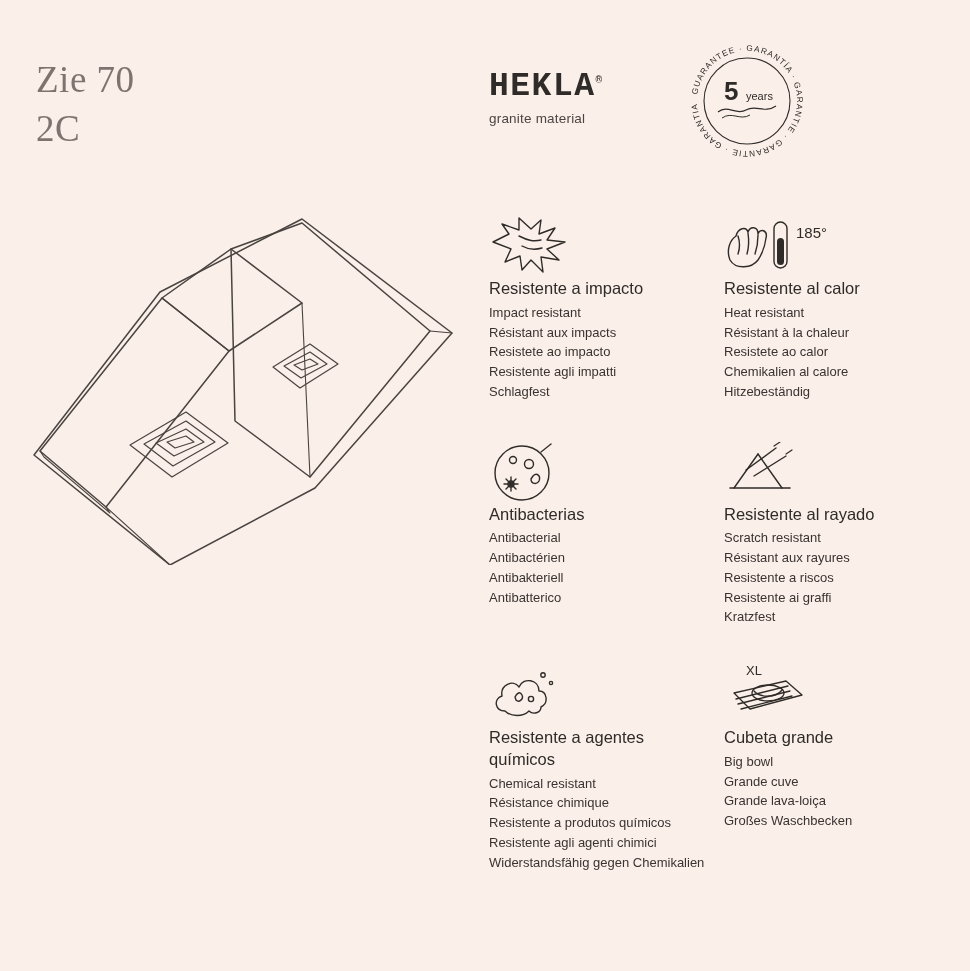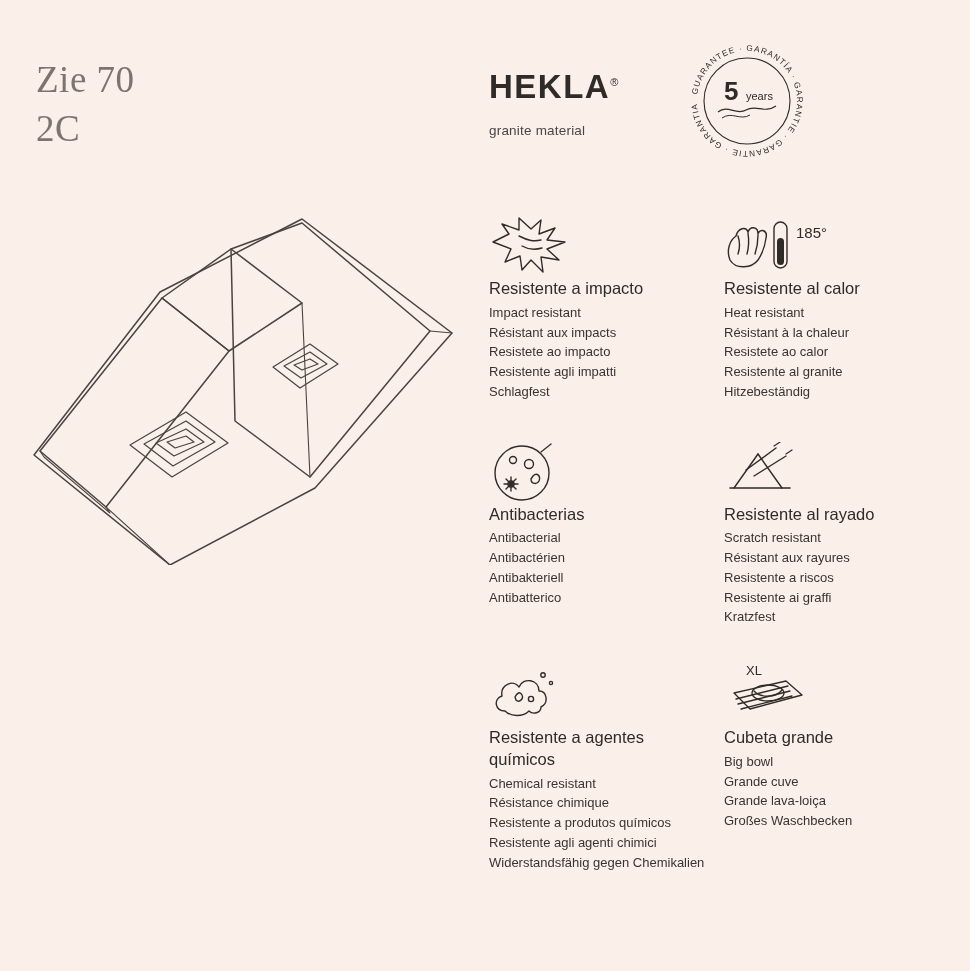--- a/index.html
+++ b/index.html
@@ -37,40 +37,40 @@
   }
 
   
   .brand {
     position: absolute;
     left: 489px;
     top: 70px;
     text-align: left;
   }
   .brand-name {
-    font-family: Liberation Sans, sans-serif;
+    font-family: Liberation Mono, monospace;
     font-size: 33px;
     font-weight: bold;
     letter-spacing: 1.5px;
     color: #2f2b28;
     line-height: 1;
     position: relative;
     display: inline-block;
   }
   .brand-reg {
     font-size: 11px;
     vertical-align: super;
     font-weight: normal;
     letter-spacing: 0;
   }
   .brand-sub {
     font-size: 13.5px;
     color: #4b4441;
     letter-spacing: 0.2px;
-    margin-top: 20px;
+    margin-top: 8px;
   }
 
   
   .seal {
     position: absolute;
     left: 688px;
     top: 42px;
     width: 118px;
     height: 118px;
   }
@@ -220,21 +220,21 @@
             <rect x="50" y="6" width="13" height="46" rx="6.5"></rect>
             <rect x="53" y="22" width="7" height="27" rx="3.5" fill="#2f2b28" stroke="none"></rect>
             <text x="72" y="22" font-family="Liberation Sans, sans-serif" font-size="15" fill="#2f2b28" stroke="none">185°</text>
           </svg>
         </div>
         <div class="feature-title">Resistente al calor</div>
         <div class="feature-lines">
           <div>Heat resistant</div>
           <div>Résistant à la chaleur</div>
           <div>Resistete ao calor</div>
-          <div>Resistente al granite</div>
+          <div>Chemikalien al calore</div>
           <div>Hitzebeständig</div>
         </div>
       </div>
     </div>
 
     <div class="feature-row row-2">
 
       <div class="feature">
         <div class="feature-icon">
           <svg width="80" height="62" viewBox="0 0 80 62" fill="none" stroke="#2f2b28" stroke-width="1.4" stroke-linejoin="round" stroke-linecap="round">

